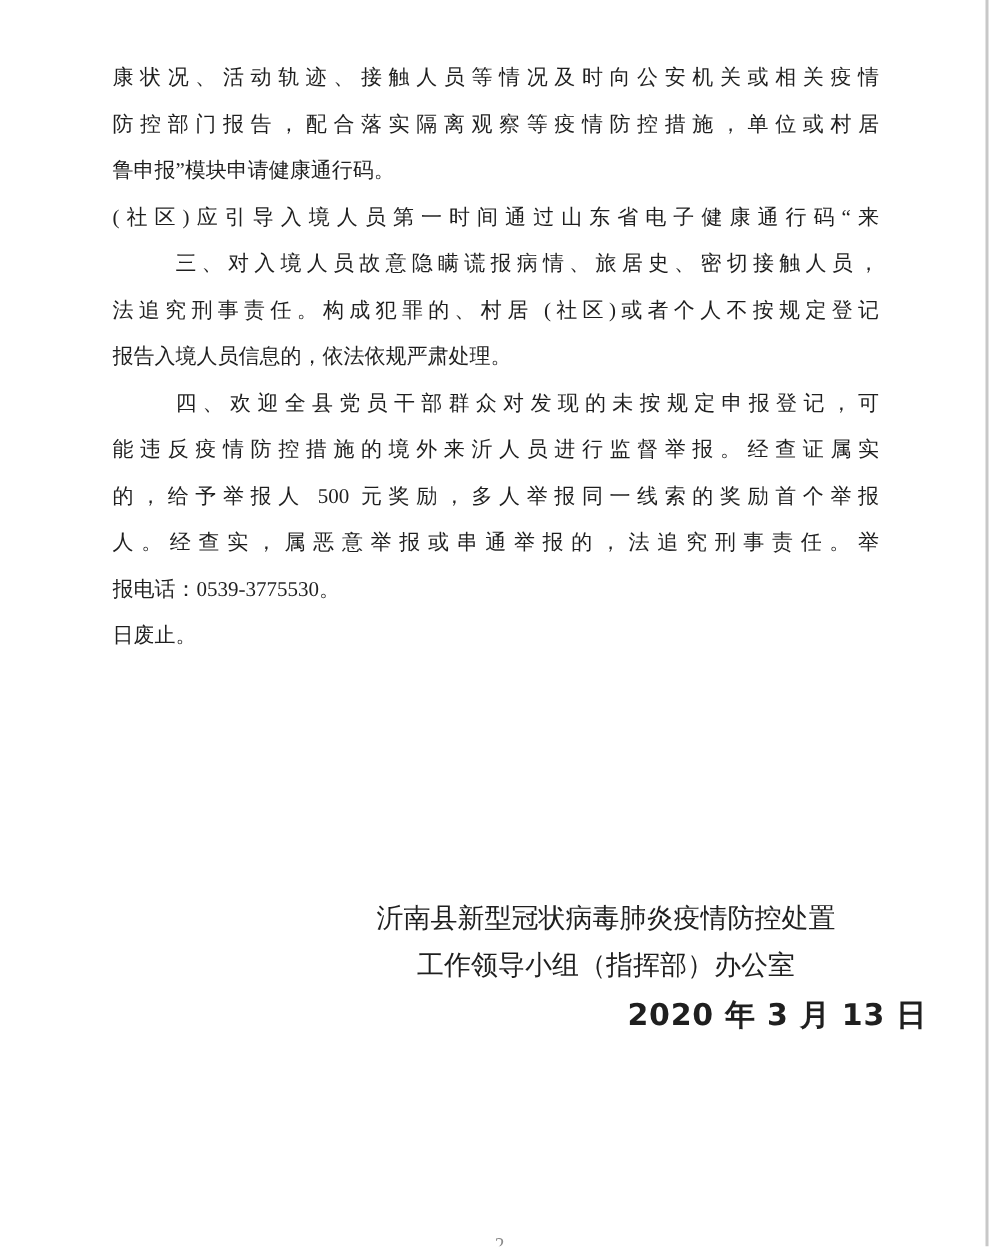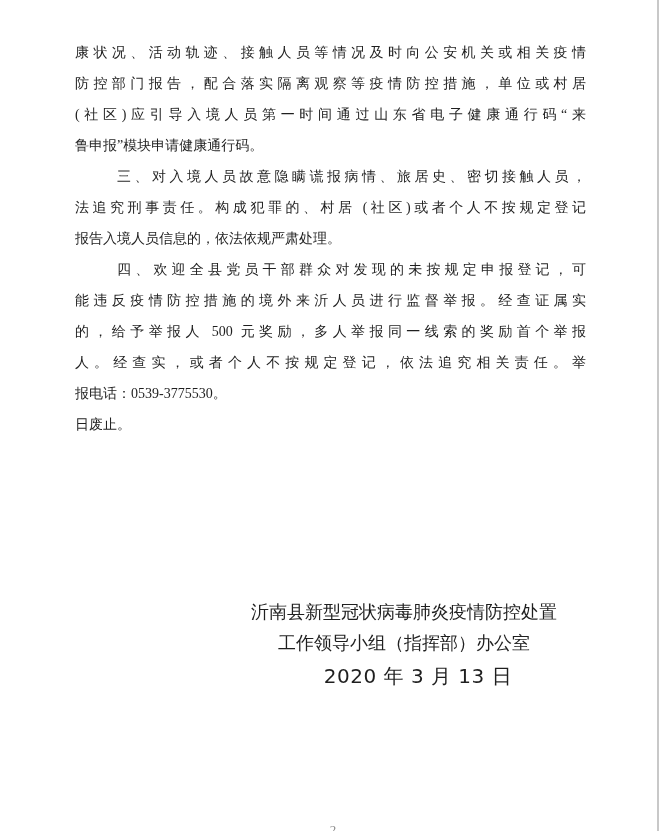--- a/index.html
+++ b/index.html
@@ -38,53 +38,54 @@
   .signature {
     position: absolute; left: 204px; top: 570px;
     width: 400px;
     text-align: center;
     font-size: 18px; line-height: 31px;
     color: #1f1f1f;
     margin-top: 27px;
   }
   .sig-date {
     font-family: "DejaVu Sans", "Liberation Sans", sans-serif;
-    font-weight: 400;
+    font-weight: 700;
     font-size: 20px;
     position: relative; left: 14px; top: 2px;
     letter-spacing: 0.5px;
+    text-align: right;
   }
   
   .page-number-clip {
     position: absolute; left: 322px; top: 823px;
     width: 22px; height: 8px;
     overflow: hidden;
     text-align: center;
     color: #8a8a8a;
     font-size: 13px; line-height: 13px;
     font-family: "Liberation Serif", serif;
   }
 </style>
 </head>
 <body>
 
 <div class="page">
 
   <div class="body-text">
     <div class="ln">康状况、活动轨迹、接触人员等情况及时向公安机关或相关疫情</div>
     <div class="ln">防控部门报告，配合落实隔离观察等疫情防控措施，单位或村居</div>
+    <div class="ln end">鲁申报”模块申请健康通行码。</div>
     <div class="ln">(社区)应引导入境人员第一时间通过山东省电子健康通行码“来</div>
-    <div class="ln end">鲁申报”模块申请健康通行码。</div>
     <div class="ln ind">三、对入境人员故意隐瞒谎报病情、旅居史、密切接触人员，</div>
     <div class="ln">法追究刑事责任。构成犯罪的、村居 (社区)或者个人不按规定登记</div>
     <div class="ln end">报告入境人员信息的，依法依规严肃处理。</div>
     <div class="ln ind">四、欢迎全县党员干部群众对发现的未按规定申报登记，可</div>
     <div class="ln">能违反疫情防控措施的境外来沂人员进行监督举报。经查证属实</div>
     <div class="ln">的，给予举报人 500 元奖励，多人举报同一线索的奖励首个举报</div>
-    <div class="ln">人。经查实，或者个人不按规定登记，依法追究相关责任。举</div>
+    <div class="ln">人。经查实，属恶意举报或串通举报的，法追究刑事责任。举</div>
     <div class="ln end">报电话：0539-3775530。</div>
     <div class="ln end">日废止。</div>
   </div>
 
   <div class="signature">
     <div>沂南县新型冠状病毒肺炎疫情防控处置</div>
     <div>工作领导小组（指挥部）办公室</div>
     <div class="sig-date">2020 年 3 月 13 日</div>
   </div>
 

